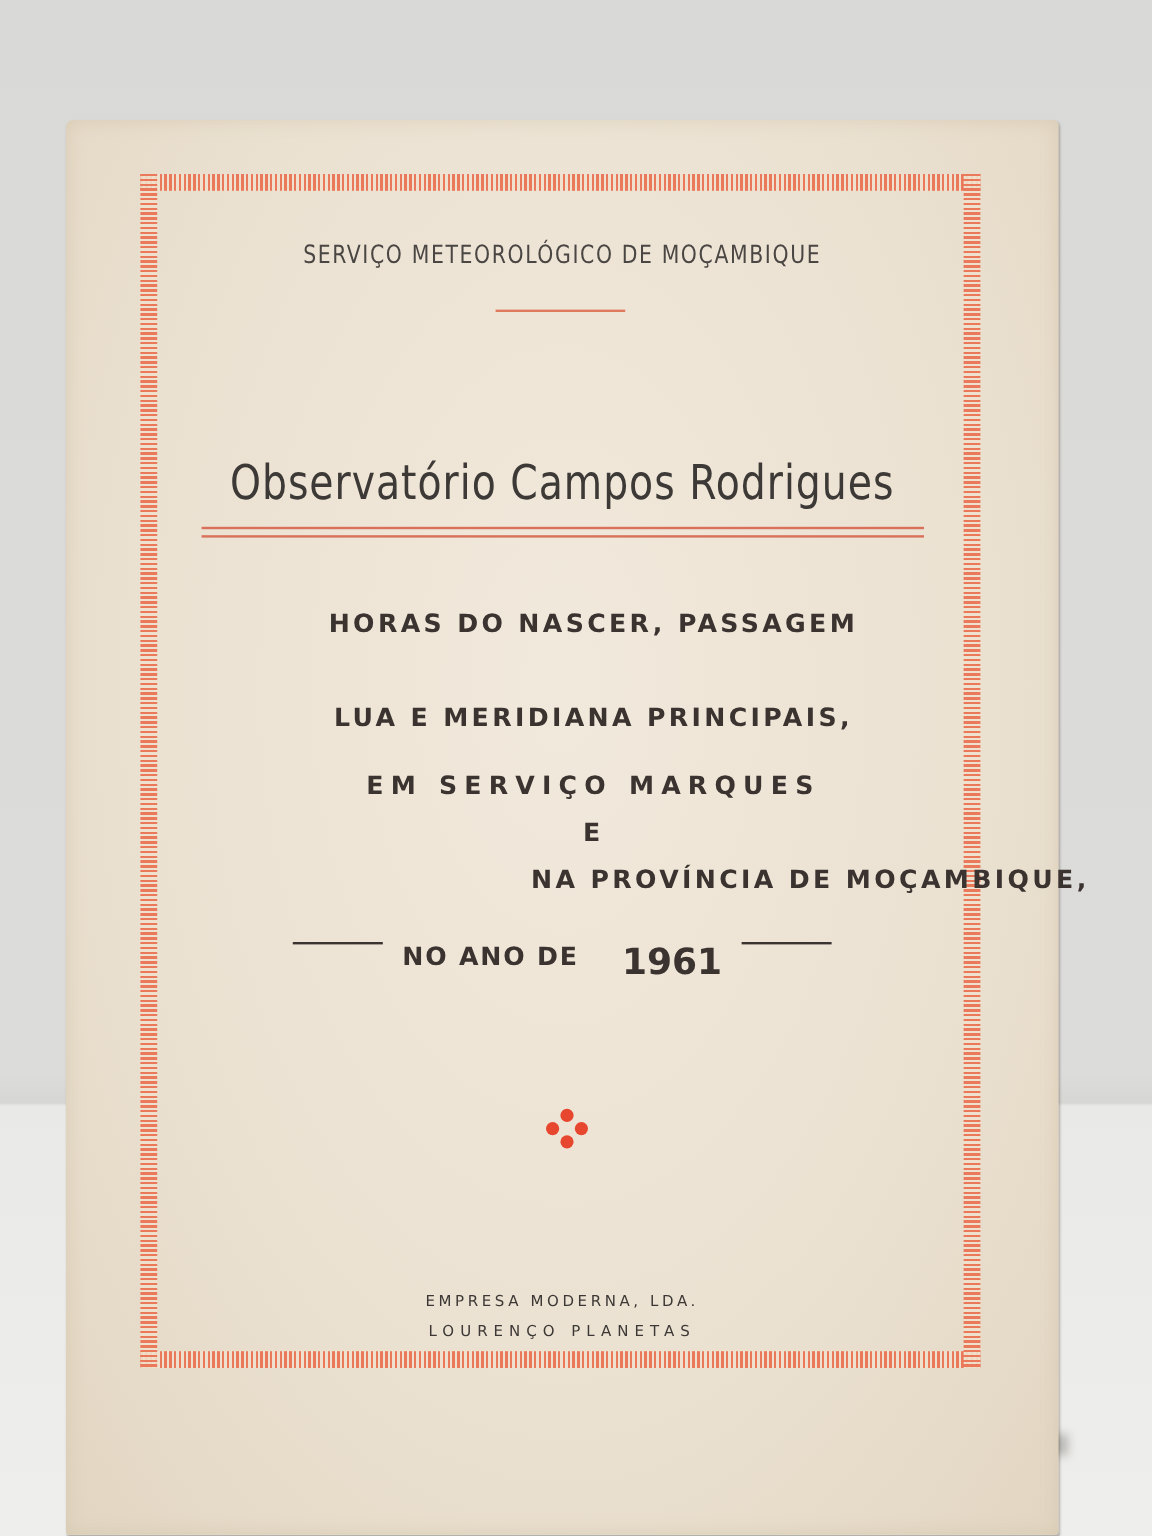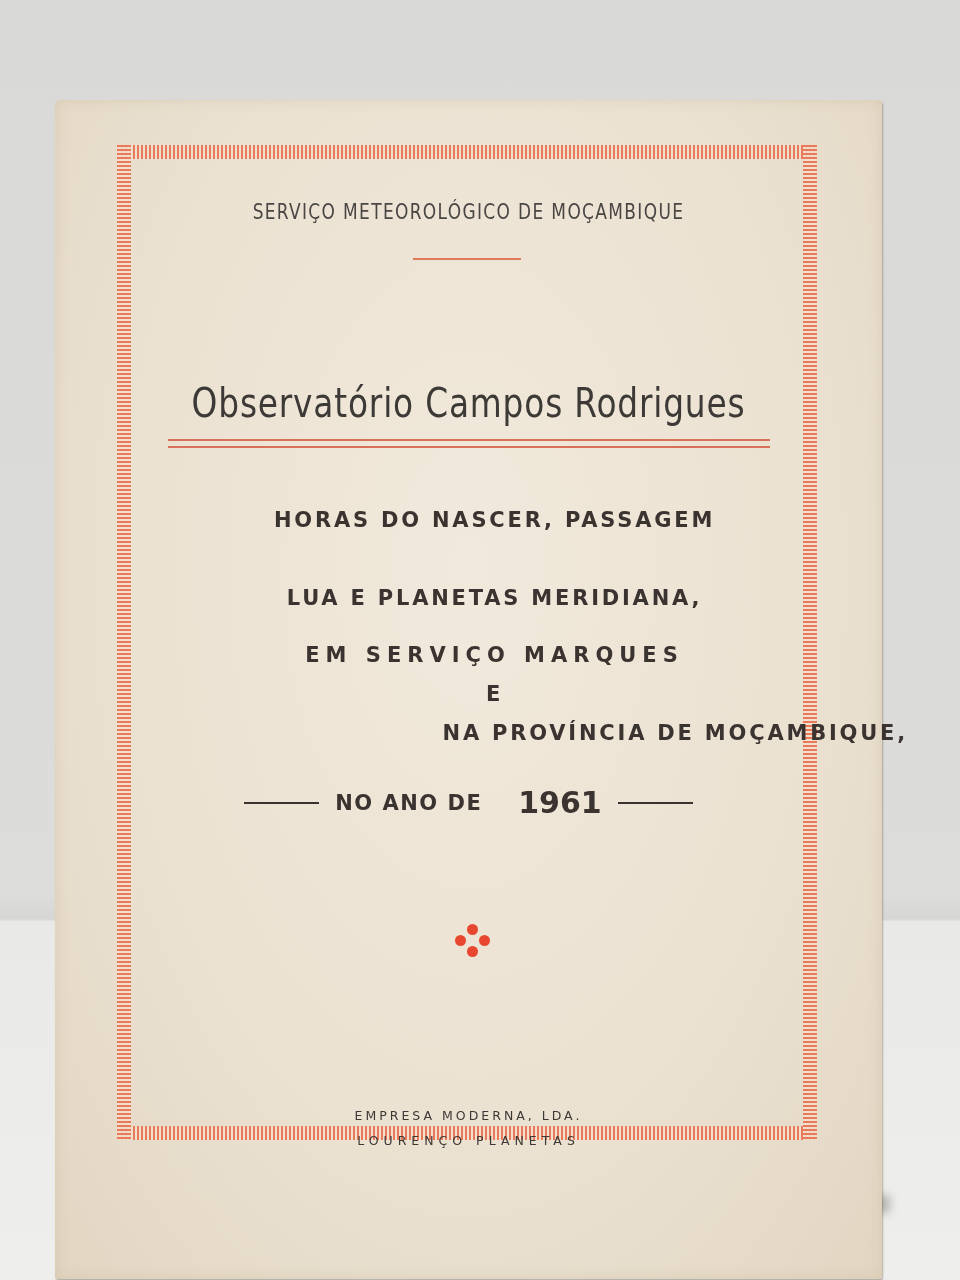--- a/index.html
+++ b/index.html
@@ -58,31 +58,31 @@
     font-size:21px; letter-spacing:2.8px; color:#3a3330;margin-left:26px;
   }
   .l1 { top:408px; }
   .l2 { top:447px; }
   .l3 { top:486px; }
   .l4 { top:543px; letter-spacing:6px; }
   .l5 { top:582px; }
   .l6 { top:621px;text-align:right; }
   .year-row {
     position:absolute; left:0; width:827px; top:685px; text-align:center;
-    display:flex; justify-content:center; align-items:center; gap:16px;
+    display:flex; justify-content:center; align-items:flex-start; gap:16px;
   }
   .dash { width:75px; height:2px; background:#3a3330; display:inline-block; }
   .year-label { font-weight:bold; font-size:21px; letter-spacing:1.5px; color:#3a3330; }
   .year-num { font-weight:bold; font-size:30px; color:#3a3330; margin-left:20px; }
   .ornament { position:absolute; left:400px; top:824px; width:36px; height:36px; }
   .ornament span {
     position:absolute; width:11px; height:11px; border-radius:50%; background:#e8472f;
   }
   .publisher {
-    font-family:"DejaVu Sans", sans-serif; font-size:12.5px; letter-spacing:3px; color:#3c3835;margin-top:32px;
+    font-family:"DejaVu Sans", sans-serif; font-size:12.5px; letter-spacing:3px; color:#3c3835;
   }
   .p1 { top:976px; }
   .p2 { top:1001px; letter-spacing:5px; }
 </style>
 </head>
 <body>
 
 <div class="shadow"></div>
 
 <div class="book">
@@ -94,21 +94,21 @@
   </div>
 
   <div class="text institution">SERVIÇO METEOROLÓGICO DE MOÇAMBIQUE</div>
   <div class="rule-short"></div>
 
   <div class="text title">Observatório Campos Rodrigues</div>
   <div class="title-rule r1"></div>
   <div class="title-rule r2"></div>
 
   <div class="text subtitle-line l1">HORAS DO NASCER, PASSAGEM</div>
-  <div class="text subtitle-line l3">LUA E PLANETAS MERIDIANA,</div>
+  <div class="text subtitle-line l3">LUA E MERIDIANA PRINCIPAIS,</div>
   <div class="text subtitle-line l4">EM SERVIÇO MARQUES</div>
   <div class="text subtitle-line l5">E</div>
   <div class="text subtitle-line l6">NA PROVÍNCIA DE MOÇAMBIQUE,</div>
 
   <div class="year-row">
     <span class="dash"></span>
     <span class="year-label">NO ANO DE</span>
     <span class="year-num">1961</span>
     <span class="dash"></span>
   </div>

